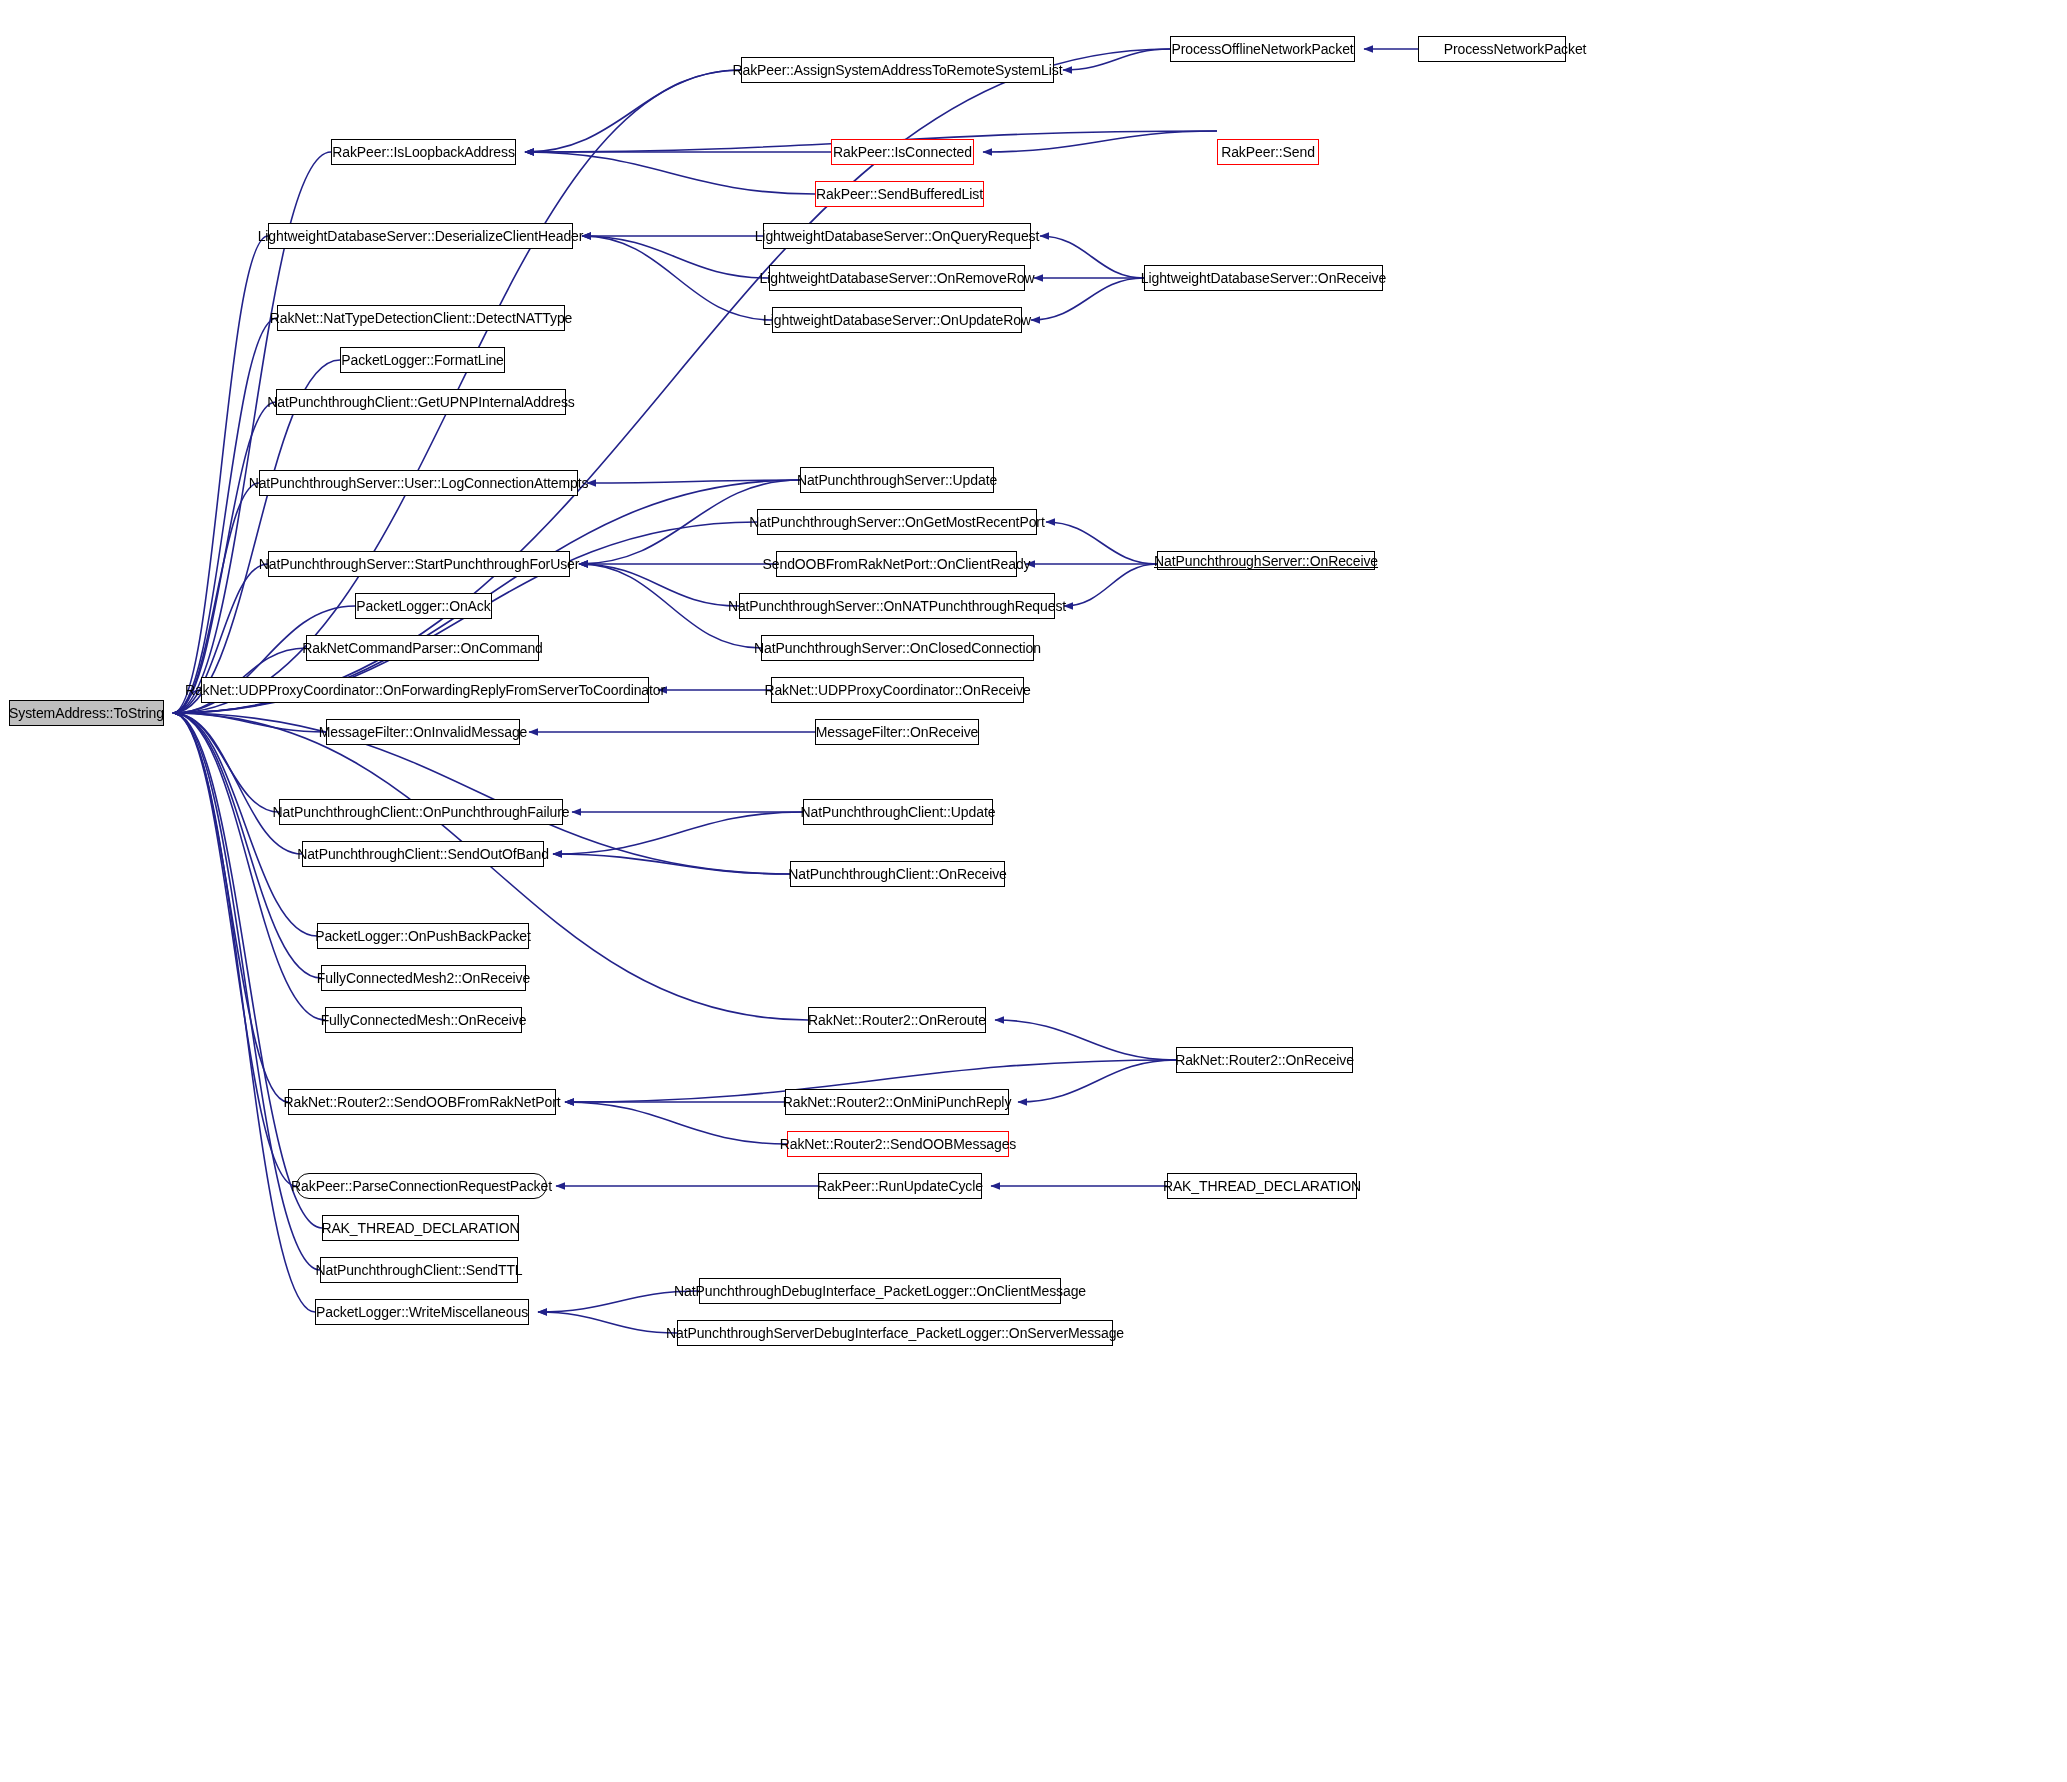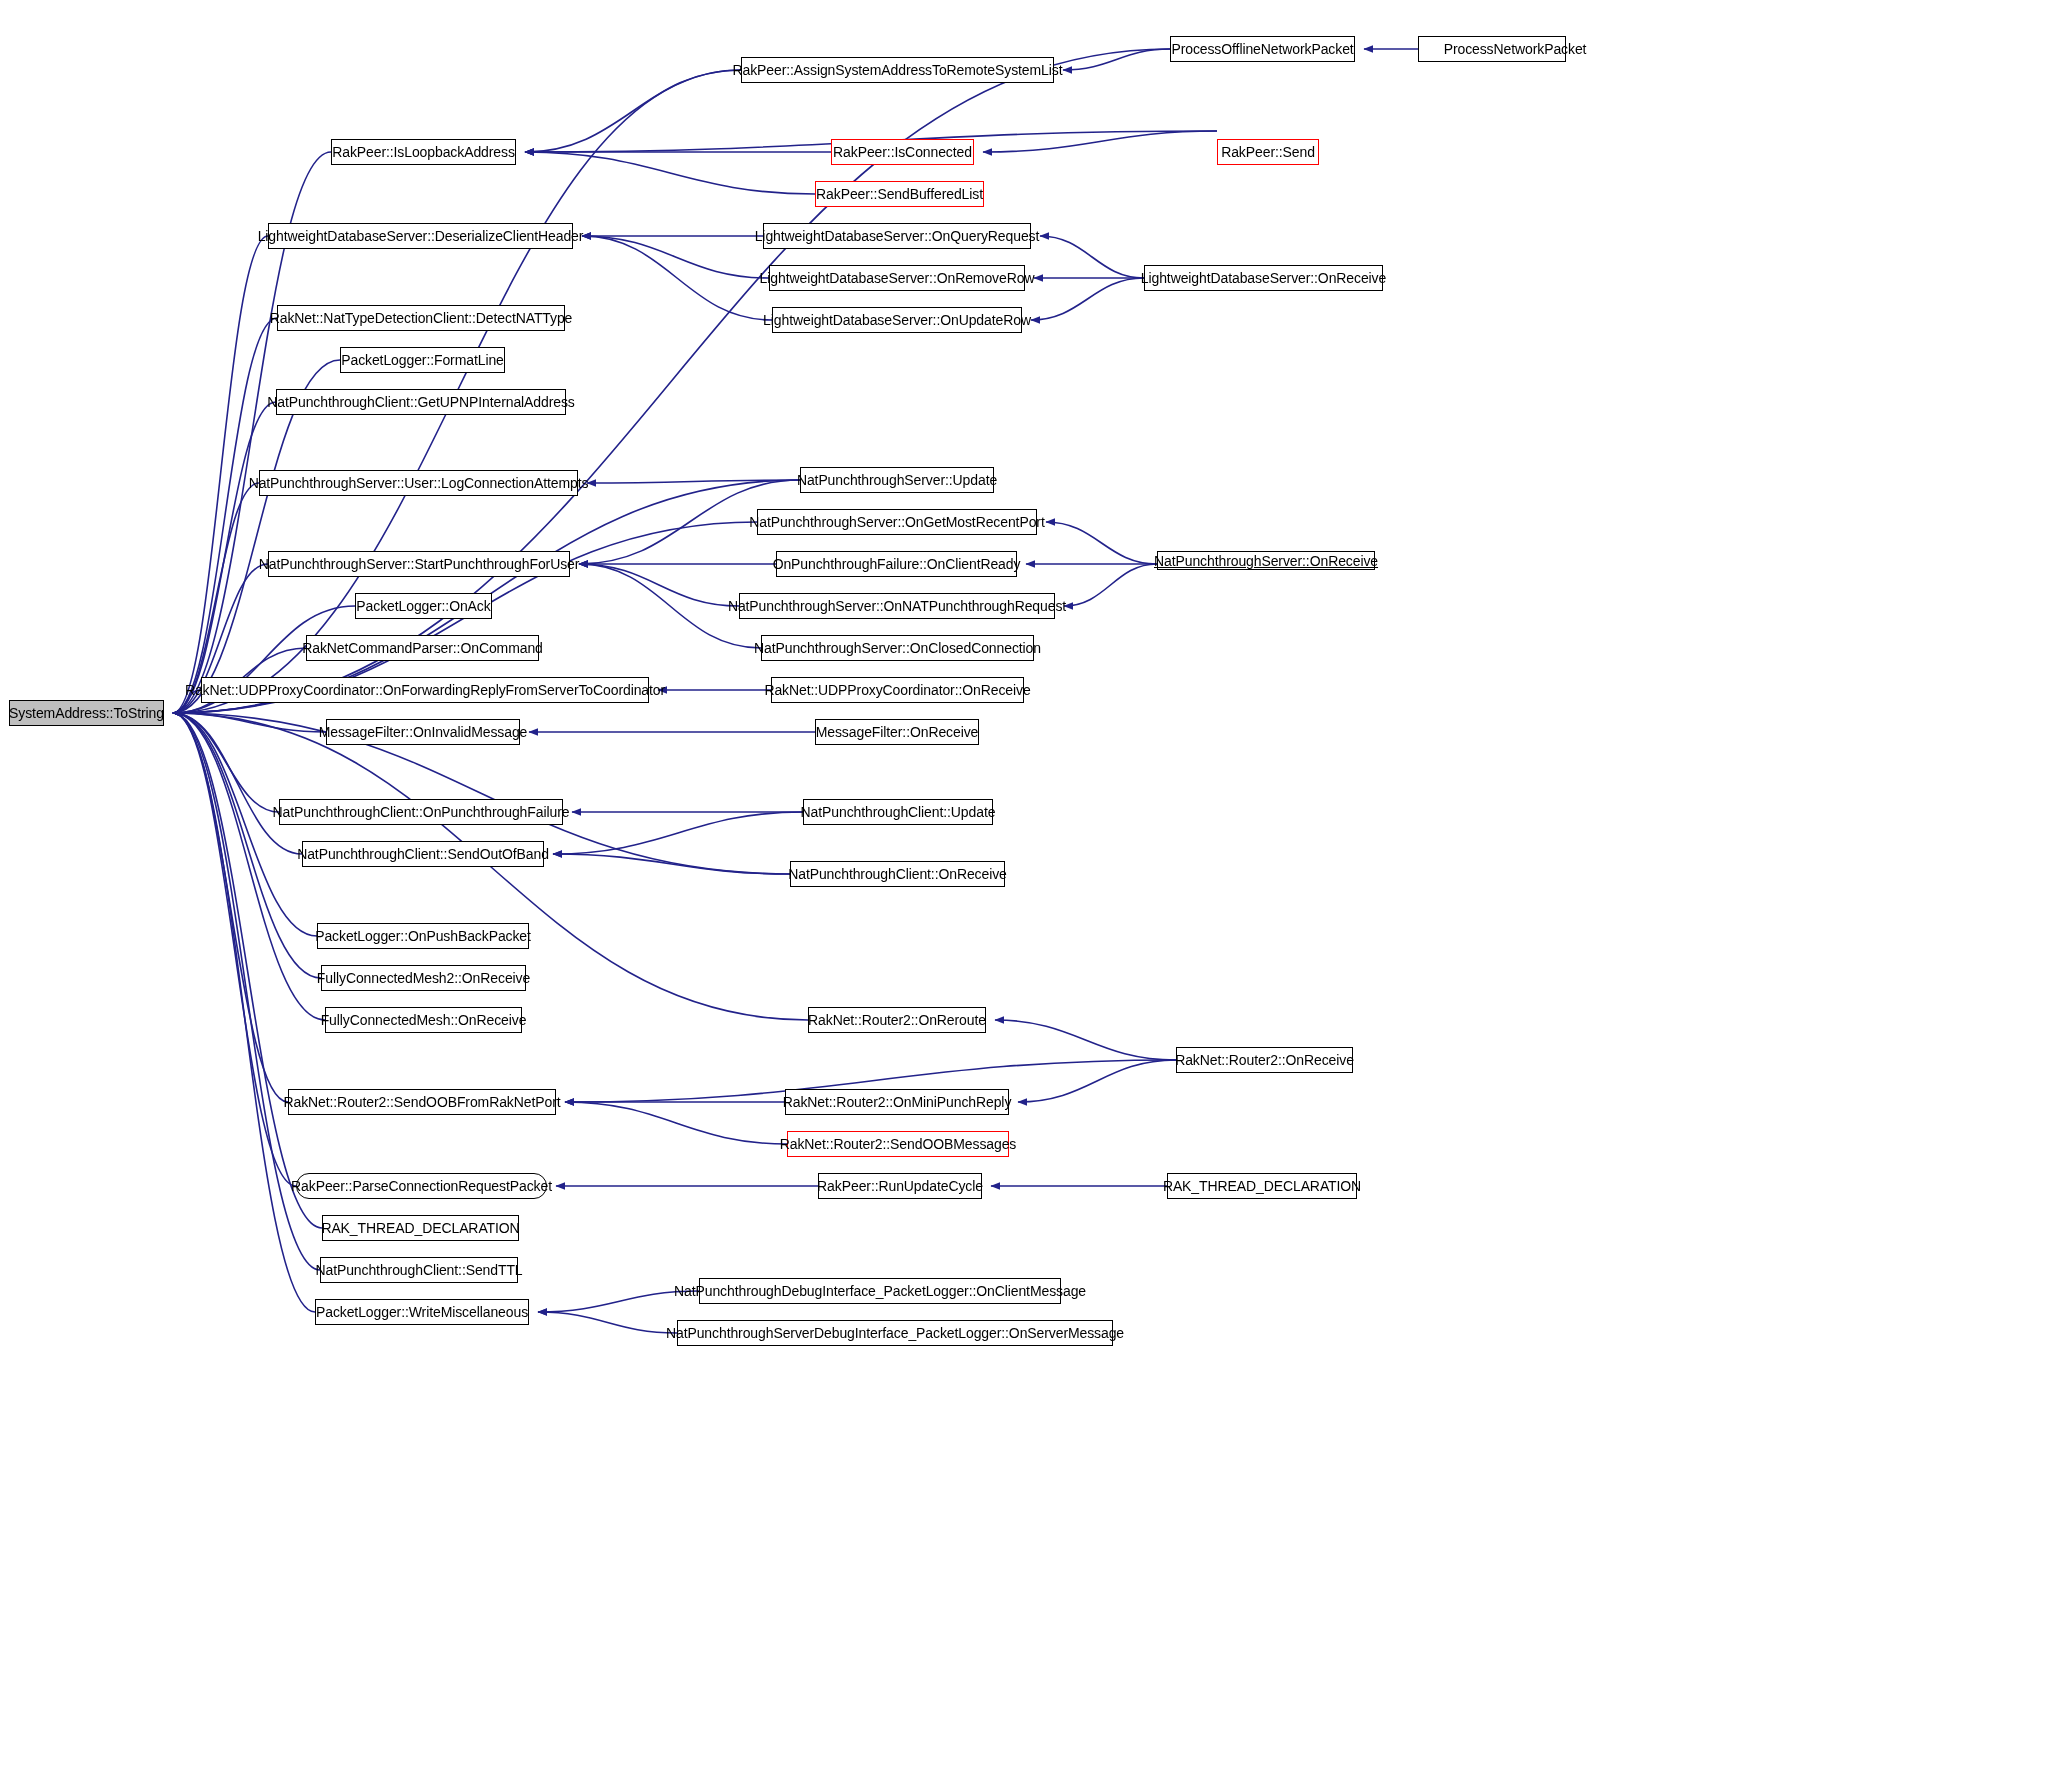--- a/index.html
+++ b/index.html
@@ -153,21 +153,21 @@
       <div class="node" style="left: 800px; top: 467px; width: 194px; height: 26px;">
         <span class="lbl">NatPunchthroughServer::Update</span>
       </div>
       <div class="node" style="left: 757px; top: 509px; width: 280px; height: 26px;">
         <span class="lbl">NatPunchthroughServer::OnGetMostRecentPort</span>
       </div>
       <div class="node" style="left: 268px; top: 551px; width: 302px; height: 26px;">
         <span class="lbl">NatPunchthroughServer::StartPunchthroughForUser</span>
       </div>
       <div class="node" style="left: 776px; top: 551px; width: 241px; height: 26px;">
-        <span class="lbl">OnPunchthroughFailure::OnClientReady</span>
+        <span class="lbl">SendOOBFromRakNetPort::OnClientReady</span>
       </div>
       <div class="node" style="left: 1157px; top: 551px; width: 218px; height: 19px; text-decoration: underline;">
         <span class="lbl">NatPunchthroughServer::OnReceive</span>
       </div>
       <div class="node" style="left: 355px; top: 593px; width: 137px; height: 26px;">
         <span class="lbl">PacketLogger::OnAck</span>
       </div>
       <div class="node" style="left: 739px; top: 593px; width: 316px; height: 26px;">
         <span class="lbl">NatPunchthroughServer::OnNATPunchthroughRequest</span>
       </div>

